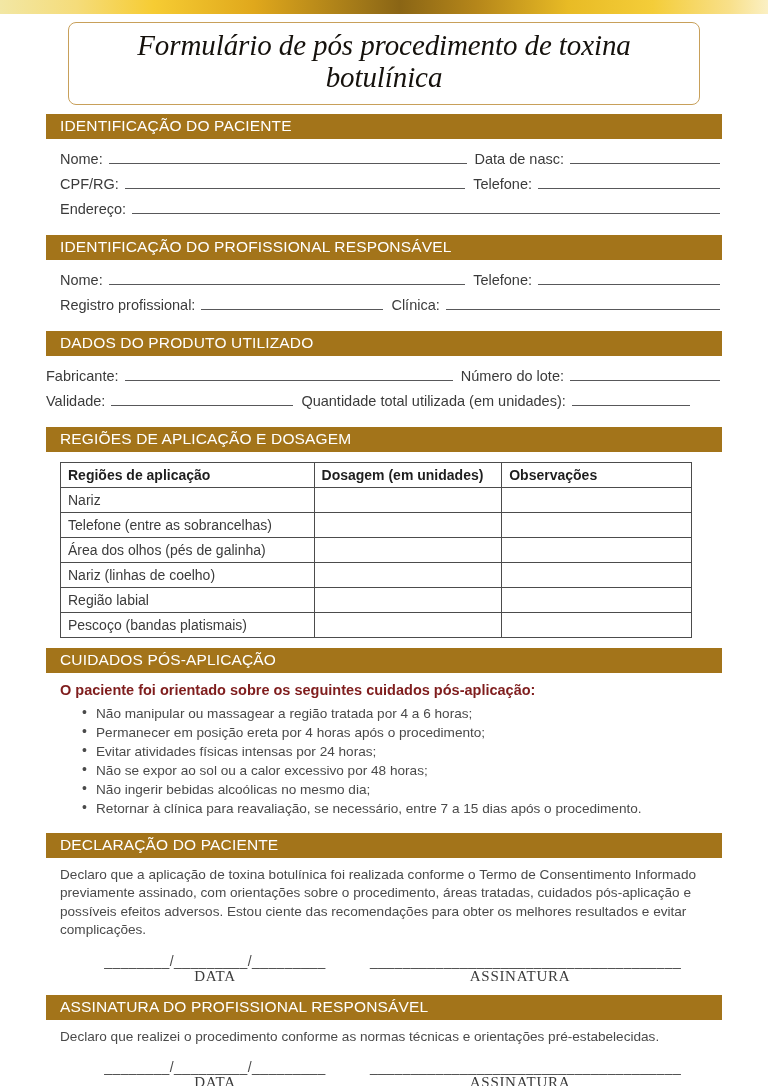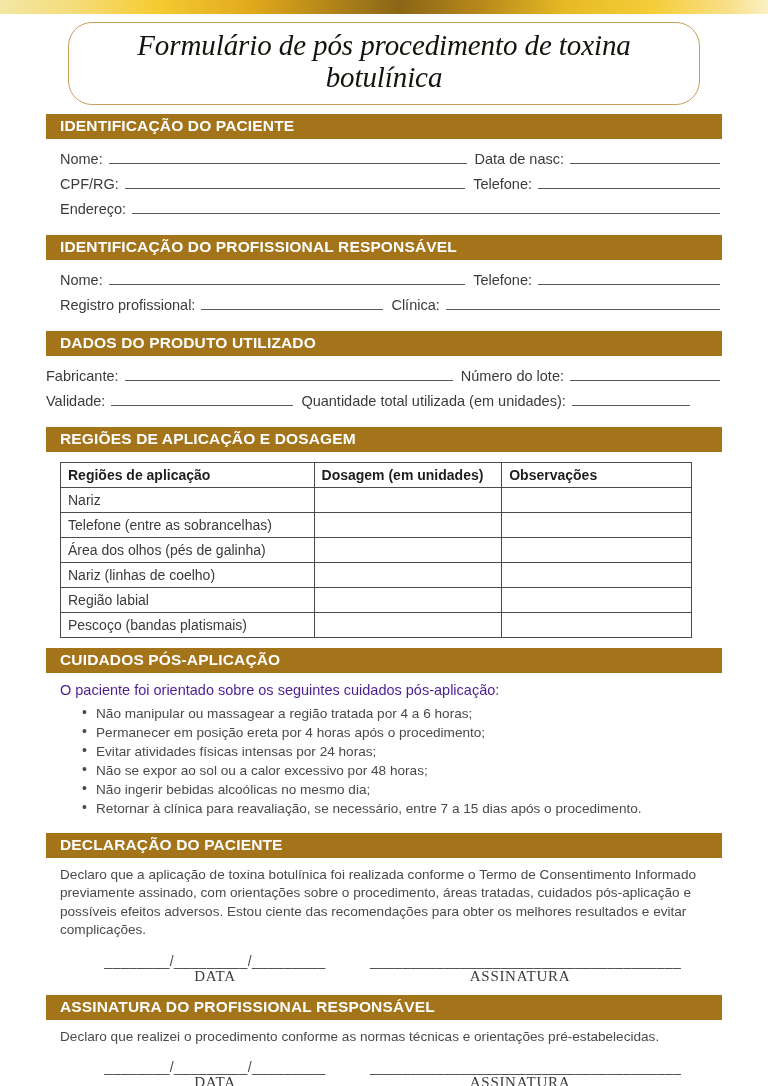--- a/index.html
+++ b/index.html
@@ -41,21 +41,21 @@
   .page {
     position: absolute;
     top: 14px; left: 0;
     width: 768px;
   }
 
   
   .title-box {
     margin: 8px 68px 0 68px;
     border: 1.5px solid #c8a05a;
-    border-radius: 24px;
+    border-radius: 8px;
     padding: 6px 14px 10px 14px;
     text-align: center;
   }
   .title-text {
     font-family: "Liberation Serif", serif;
     font-style: italic;
     font-weight: 400;
     font-size: 29px;
     line-height: 1.12;
     color: #15110c;
@@ -66,21 +66,21 @@
   .bar {
     margin: 0 46px;
     background: #a3741a;
     height: 25px;
     display: flex;
     align-items: center;
     padding-left: 14px;
   }
   .bar-label {
     color: #ffffff;
-    font-weight: bold;
+    font-weight: normal;
     font-size: 15.5px;
     letter-spacing: 0.15px;
     white-space: nowrap;
   }
 
   
   .fields {
     margin: 3px 46px;
     padding: 9px 0 6px 0;
   }
@@ -125,22 +125,22 @@
   }
   table.regions th { font-weight: bold; color: #1e1e1e; }
   table.regions col.c1 { width: 254px; }
   table.regions col.c2 { width: 188px; }
   table.regions col.c3 { width: 190px; }
 
   
   .care { margin: 0 46px; padding: 9px 0 8px 0; }
   .care-lead {
     font-size: 14.5px;
-    font-weight: normal;
-    color: #4c1d95;
+    font-weight: bold;
+    color: #7f1d1d;
     padding-left: 14px;
     margin-bottom: 7px;
   }
   ul.care-list {
     list-style: none;
     padding-left: 36px;
   }
   ul.care-list li {
     font-size: 13.6px;
     line-height: 17.5px;

